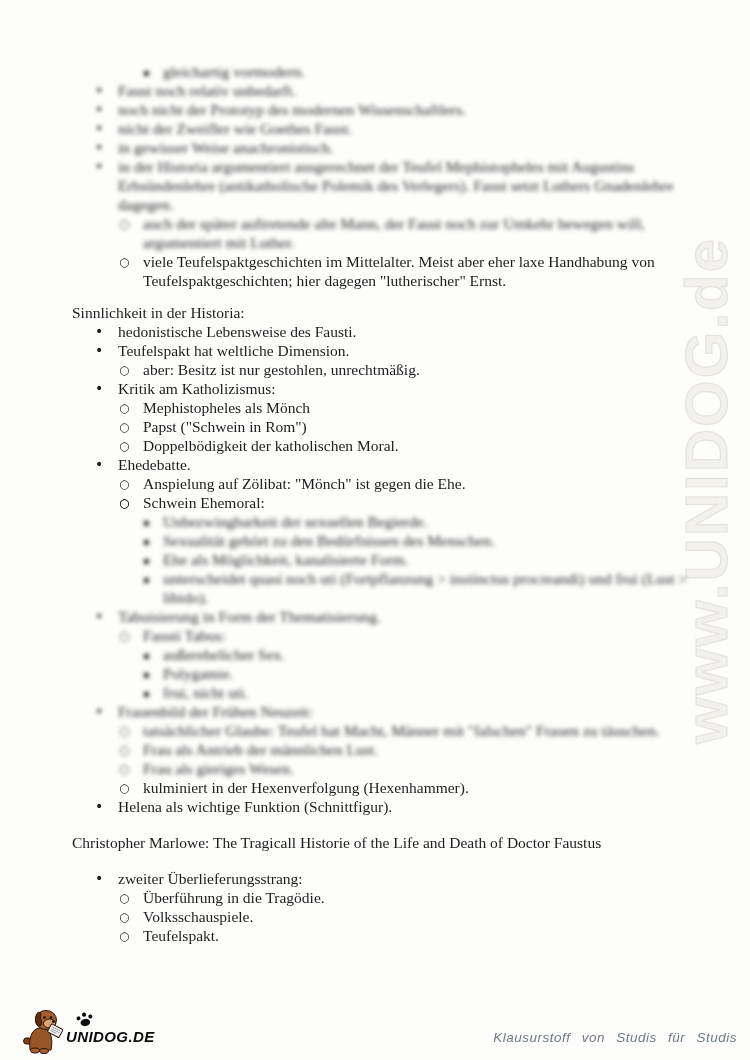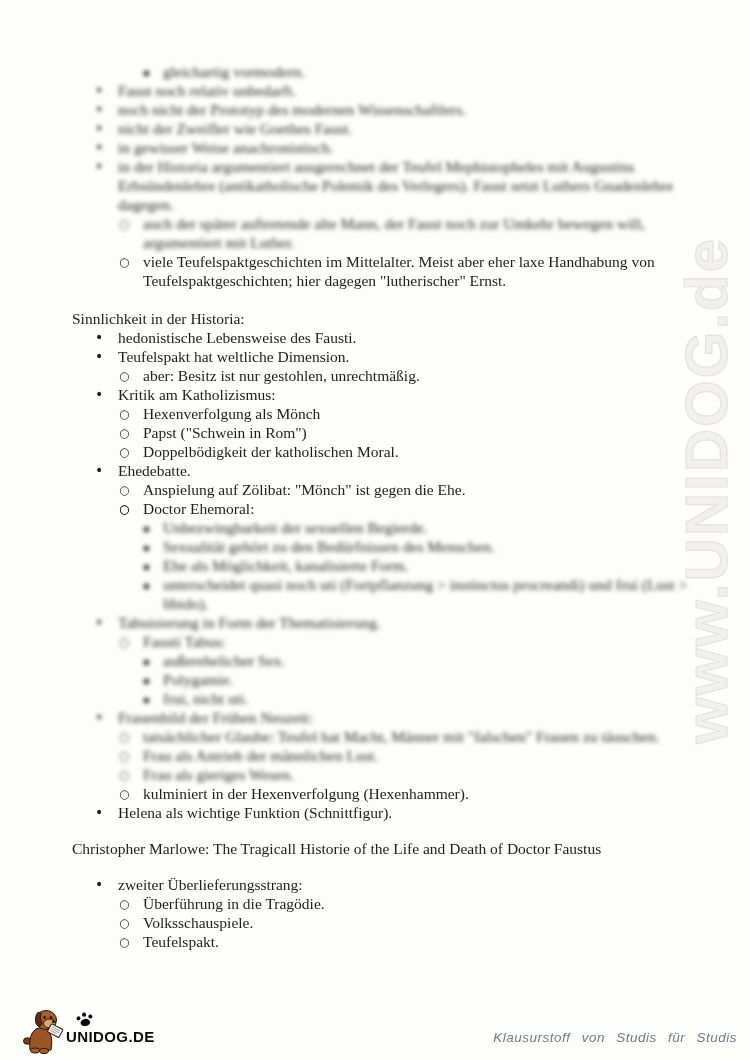--- a/index.html
+++ b/index.html
@@ -32,34 +32,34 @@
   .bullet{
     position:absolute;top:0;
     font-family:"DejaVu Sans", sans-serif;
   }
   .lvl1{padding-left:46px;} .lvl1 .bullet{left:23px;}
   .lvl2{padding-left:71px;} .lvl2 .bullet{left:47px;}
   .lvl3{padding-left:91px;} .lvl3 .bullet{left:71px;}
   .b-disc{font-size:14px;}
   .b-circle{font-size:12px;top:1px;}
   .b-square{font-size:10px;top:1px;}
-  .para{margin-top:19px;}
+  .para{margin-top:13px;}
   .heading{font-weight:normal;margin-top:17px;margin-bottom:17px;}
   .blur-heavy{filter:blur(1.9px);color:#2c2c2c;}
   .blur-light{filter:blur(0.75px);}
   .nw{white-space:nowrap;}
 
   
   .logo{position:absolute;left:22px;top:1006px;width:160px;height:50px;}
   .logo-dog{position:absolute;left:0;top:0;}
   .logo-paw{position:absolute;left:53px;top:5px;}
   .logo-text{
     position:absolute;left:44px;top:22px;
     font-family:"Liberation Sans", sans-serif;
-    font-weight:bold;
+    font-weight:bold;font-style:italic;
     font-size:15px;letter-spacing:0.4px;color:#0a0a0a;
     white-space:nowrap;
   }
   .tagline{
     position:absolute;right:13px;top:1030px;
     font-family:"Liberation Sans", sans-serif;
     font-style:italic;font-size:13.5px;
     letter-spacing:0.5px;word-spacing:7px;
     color:#6e7b85;white-space:nowrap;
   }
@@ -84,27 +84,27 @@
         <div class="li lvl2"><span class="bullet b-none"></span><span class="li-text">Teufelspaktgeschichten; hier dagegen "lutherischer" Ernst.</span></div>
       </div>
       <div class="para">
         <div>Sinnlichkeit in der Historia:</div>
       </div>
       <div class="list">
         <div class="li lvl1"><span class="bullet b-disc">•</span><span class="li-text">hedonistische Lebensweise des Fausti.</span></div>
         <div class="li lvl1"><span class="bullet b-disc">•</span><span class="li-text">Teufelspakt hat weltliche Dimension.</span></div>
         <div class="li lvl2"><span class="bullet b-circle">○</span><span class="li-text">aber: Besitz ist nur gestohlen, unrechtmäßig.</span></div>
         <div class="li lvl1"><span class="bullet b-disc">•</span><span class="li-text">Kritik am Katholizismus:</span></div>
-        <div class="li lvl2"><span class="bullet b-circle">○</span><span class="li-text">Hexenverfolgung als Mönch</span></div>
+        <div class="li lvl2"><span class="bullet b-circle">○</span><span class="li-text">Mephistopheles als Mönch</span></div>
         <div class="li lvl2"><span class="bullet b-circle">○</span><span class="li-text">Papst ("Schwein in Rom")</span></div>
         <div class="li lvl2"><span class="bullet b-circle">○</span><span class="li-text">Doppelbödigkeit der katholischen Moral.</span></div>
         <div class="li lvl1"><span class="bullet b-disc">•</span><span class="li-text">Ehedebatte.</span></div>
         <div class="li lvl2"><span class="bullet b-circle">○</span><span class="li-text">Anspielung auf Zölibat: "Mönch" ist gegen die Ehe.</span></div>
         <div class="li lvl2"><span class="bullet b-circle">○</span></div>
-        <div class="li lvl2"><span class="bullet b-circle">○</span><span class="li-text">Doctor Ehemoral:</span></div>
+        <div class="li lvl2"><span class="bullet b-circle">○</span><span class="li-text">Schwein Ehemoral:</span></div>
         <div class="li lvl3 blur-heavy"><span class="bullet b-square">▪</span><span class="li-text">Unbezwingbarkeit der sexuellen Begierde.</span></div>
         <div class="li lvl3 blur-heavy"><span class="bullet b-square">▪</span><span class="li-text">Sexualität gehört zu den Bedürfnissen des Menschen.</span></div>
         <div class="li lvl3 blur-heavy"><span class="bullet b-square">▪</span><span class="li-text">Ehe als Möglichkeit, kanalisierte Form.</span></div>
         <div class="li lvl3 blur-heavy"><span class="bullet b-square">▪</span><span class="li-text">unterscheidet quasi noch uti (Fortpflanzung &gt; instinctus procreandi) und frui (Lust &gt; libido).</span></div>
         <div class="li lvl1 blur-heavy"><span class="bullet b-disc">•</span><span class="li-text">Tabuisierung in Form der Thematisierung.</span></div>
         <div class="li lvl2 blur-heavy"><span class="bullet b-circle">○</span><span class="li-text">Fausti Tabus:</span></div>
         <div class="li lvl3 blur-heavy"><span class="bullet b-square">▪</span><span class="li-text">außerehelicher Sex.</span></div>
         <div class="li lvl3 blur-heavy"><span class="bullet b-square">▪</span><span class="li-text">Polygamie.</span></div>
         <div class="li lvl3 blur-heavy"><span class="bullet b-square">▪</span><span class="li-text">frui, nicht uti.</span></div>
         <div class="li lvl1 blur-heavy"><span class="bullet b-disc">•</span><span class="li-text">Frauenbild der Frühen Neuzeit:</span></div>

